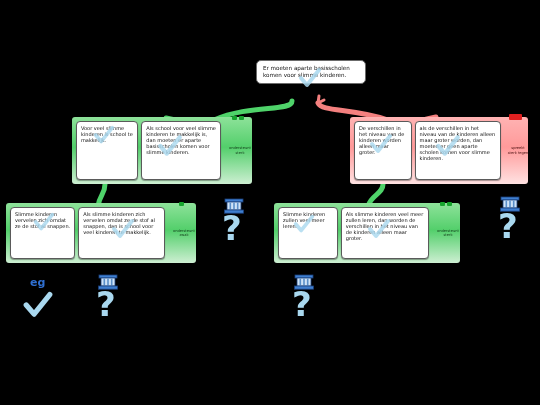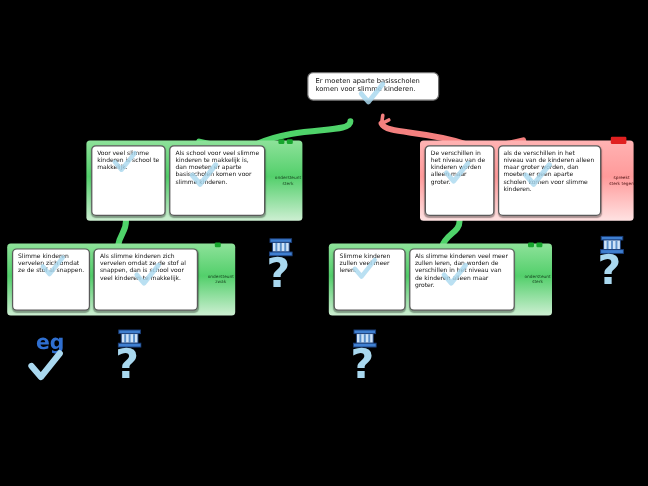--- a/index.html
+++ b/index.html
@@ -209,18 +209,18 @@
   <svg class="pillar" style="left:294px;top:274px;" width="20" height="16" viewBox="0 0 20 16">
     <rect x="1" y="1" width="18" height="3" fill="#3f7fd0" stroke="#1b3f7a" stroke-width="0.8"></rect>
     <rect x="3" y="4" width="14" height="8" fill="#cfe3f7" stroke="#1b3f7a" stroke-width="0.8"></rect>
     <rect x="5.5" y="4.5" width="1.6" height="7" fill="#5a8fc9"></rect>
     <rect x="9.2" y="4.5" width="1.6" height="7" fill="#5a8fc9"></rect>
     <rect x="12.9" y="4.5" width="1.6" height="7" fill="#5a8fc9"></rect>
     <rect x="0.5" y="12" width="19" height="3.2" fill="#3f7fd0" stroke="#1b3f7a" stroke-width="0.8"></rect>
   </svg>
   <div class="qmark" style="left:292px;top:284px;font-size:34px;">?</div>
 
-  <div class="eglabel" style="left:30px;top:276px;font-size:17px;">eg</div>
+  <div class="eglabel" style="left:30px;top:276px;font-size:11px;">eg</div>
   <svg class="checkwm" style="left:18px;top:288px;" width="40" height="34" viewBox="0 0 26 26">
     <path d="M4,13 L10,20 L22,5" stroke="#a9d8ef" stroke-width="4" fill="none" stroke-linecap="round" stroke-linejoin="round"></path>
   </svg>
 
 </div>
 
 </body></html>

